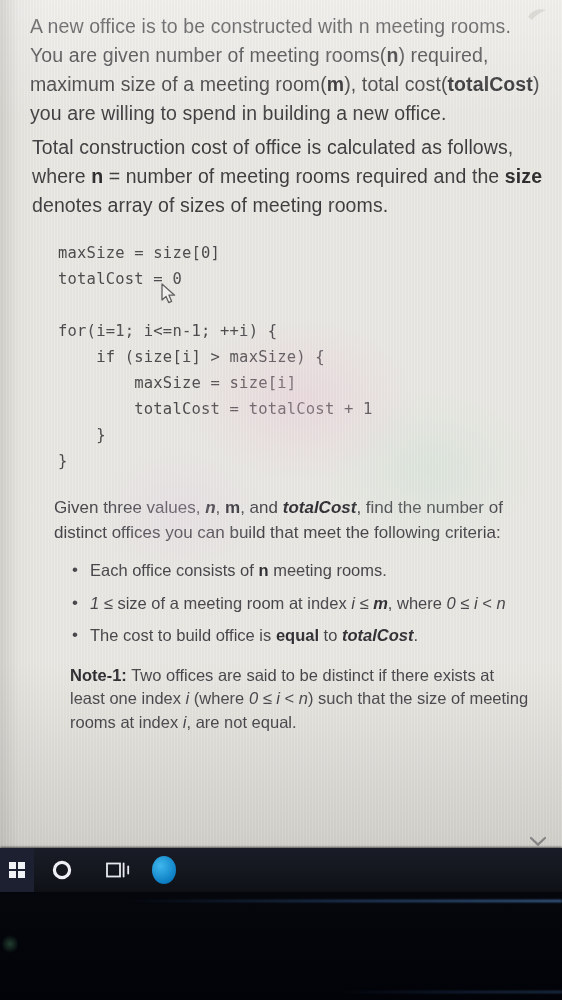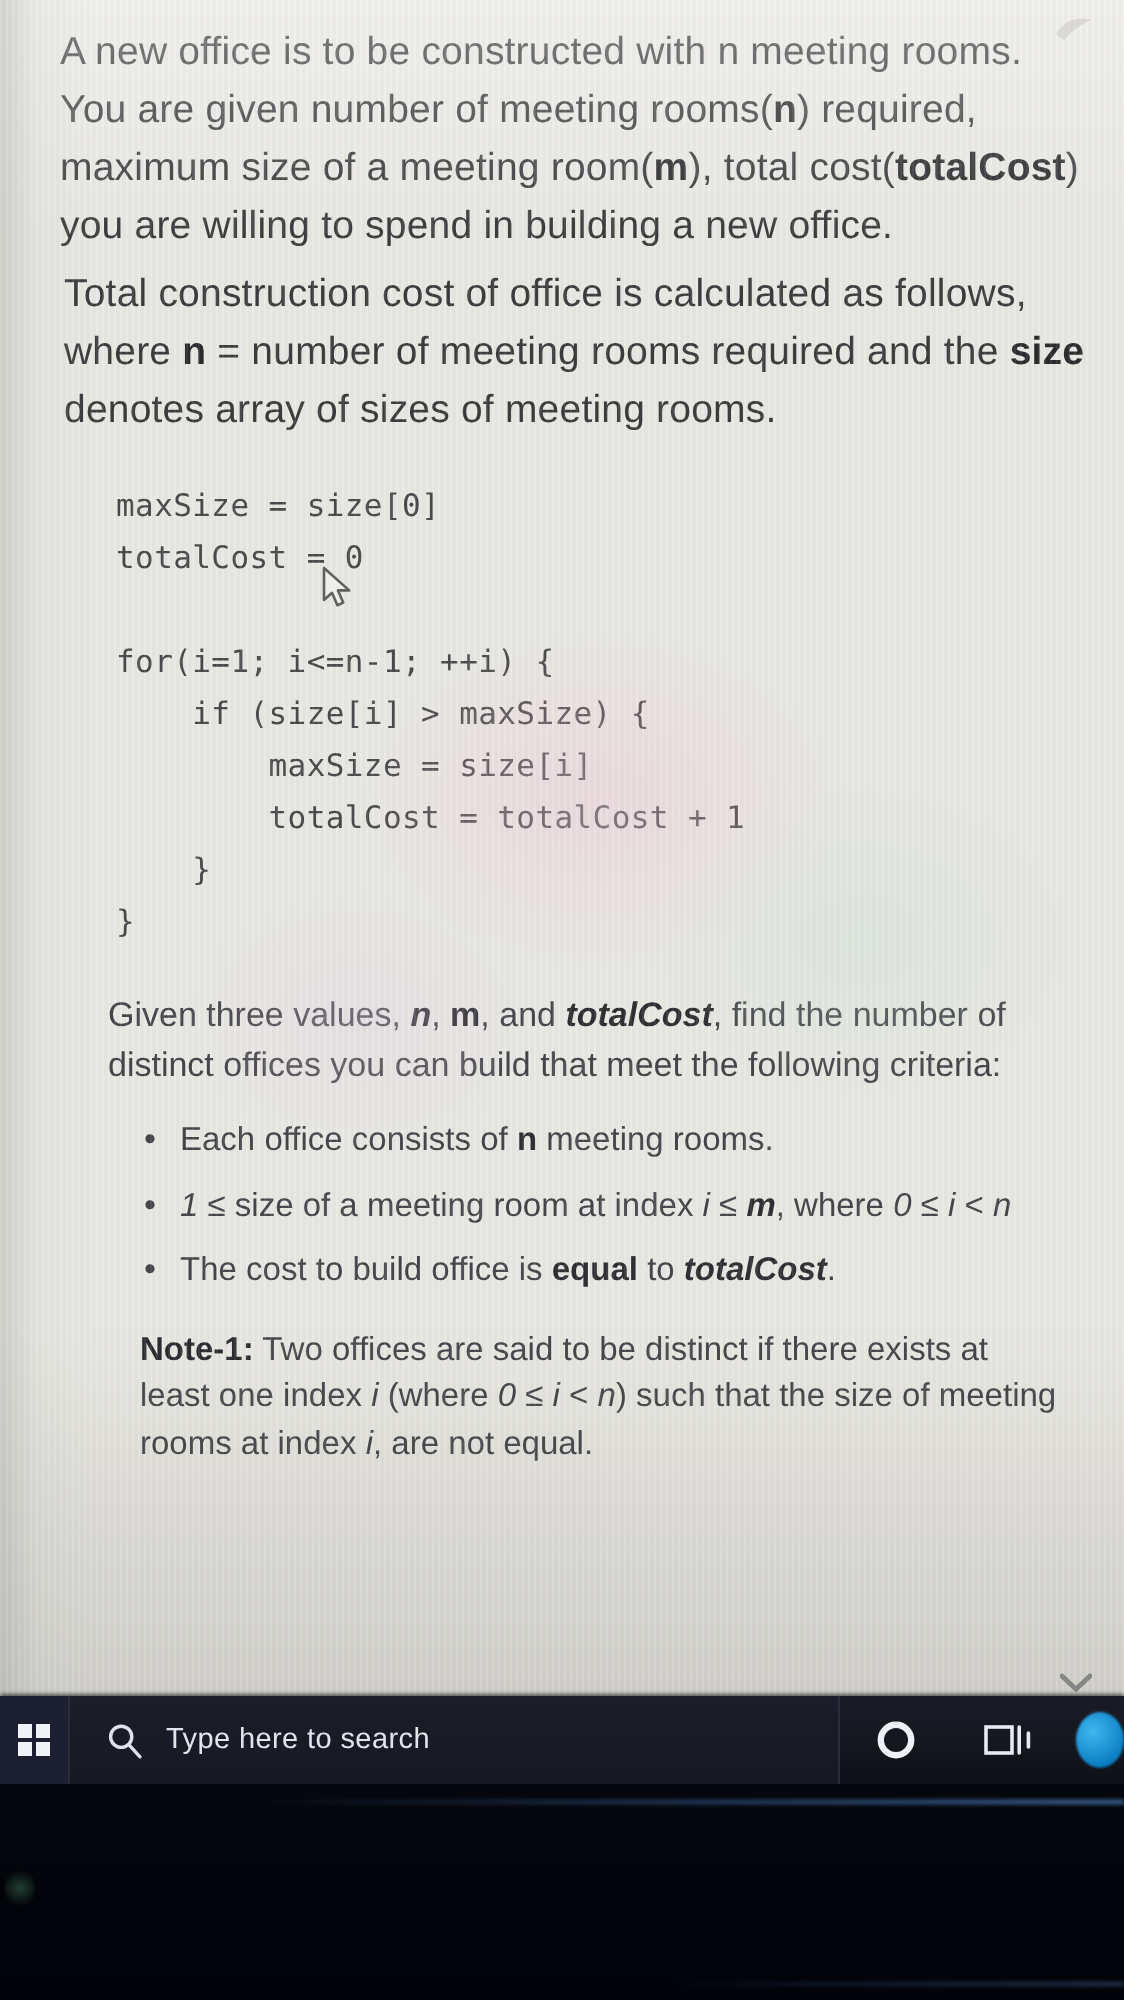--- a/index.html
+++ b/index.html
@@ -337,27 +337,20 @@
 
     <div id="start-button" title="Start">
       <span class="win-logo">
         <span></span>
           <span></span>
           <span></span>
           <span></span>
       </span>
     </div>
 
-    <div id="search-box">
-      <svg width="19" height="19" viewBox="0 0 19 19">
-        <circle cx="7.6" cy="7.4" r="5.3" fill="none" stroke="#dfe1e8" stroke-width="1.7"></circle>
-        <line x1="11.5" y1="11.4" x2="17" y2="17.4" stroke="#dfe1e8" stroke-width="1.7" stroke-linecap="round"></line>
-      </svg>
-      <span id="search-input-text">Type here to search</span>
-    </div>
 
     <div class="tb-icon" title="Cortana">
       <svg width="22" height="22" viewBox="0 0 22 22">
         <circle cx="11" cy="11" r="7.6" fill="none" stroke="#eef0f5" stroke-width="3.2"></circle>
       </svg>
     </div>
 
     <div class="tb-icon" title="Task View">
       <svg width="26" height="20" viewBox="0 0 26 20">
         <rect x="2" y="3.5" width="13" height="13" fill="none" stroke="#e7e9ef" stroke-width="1.8"></rect>

